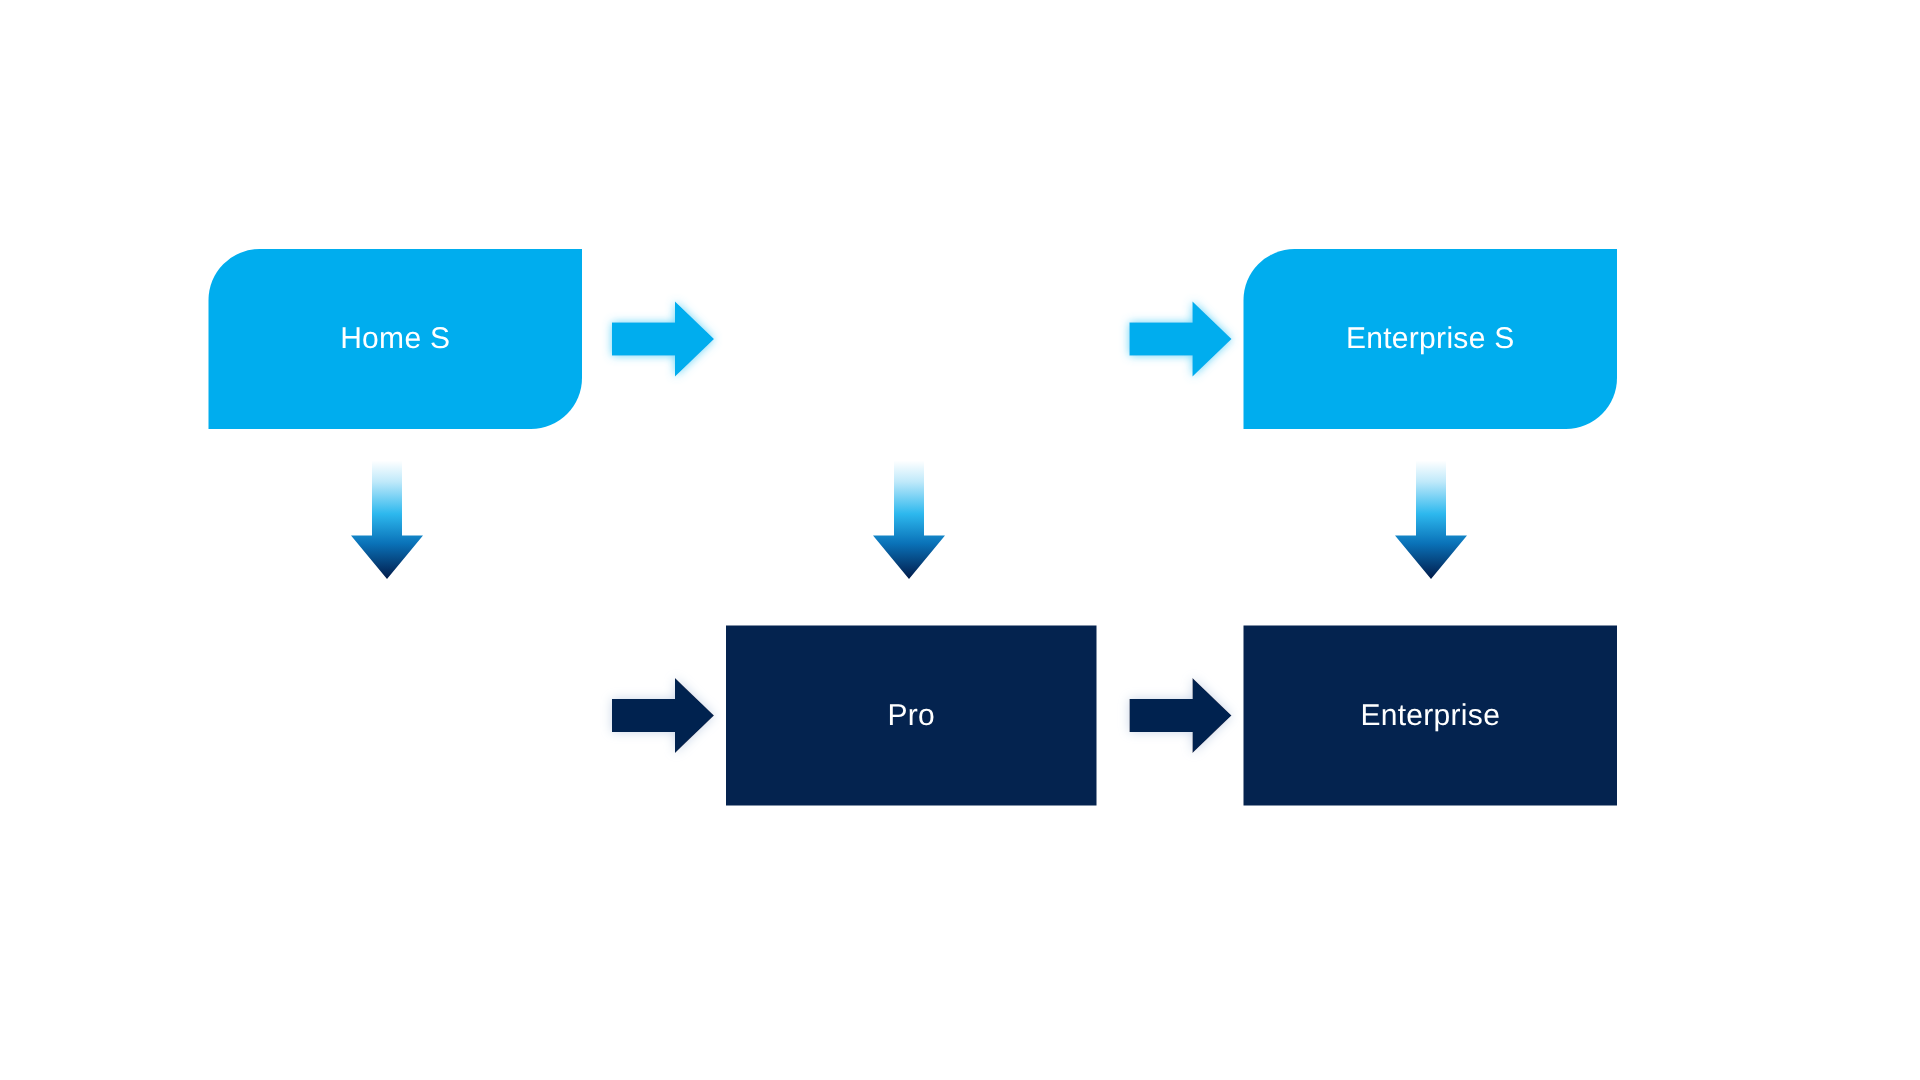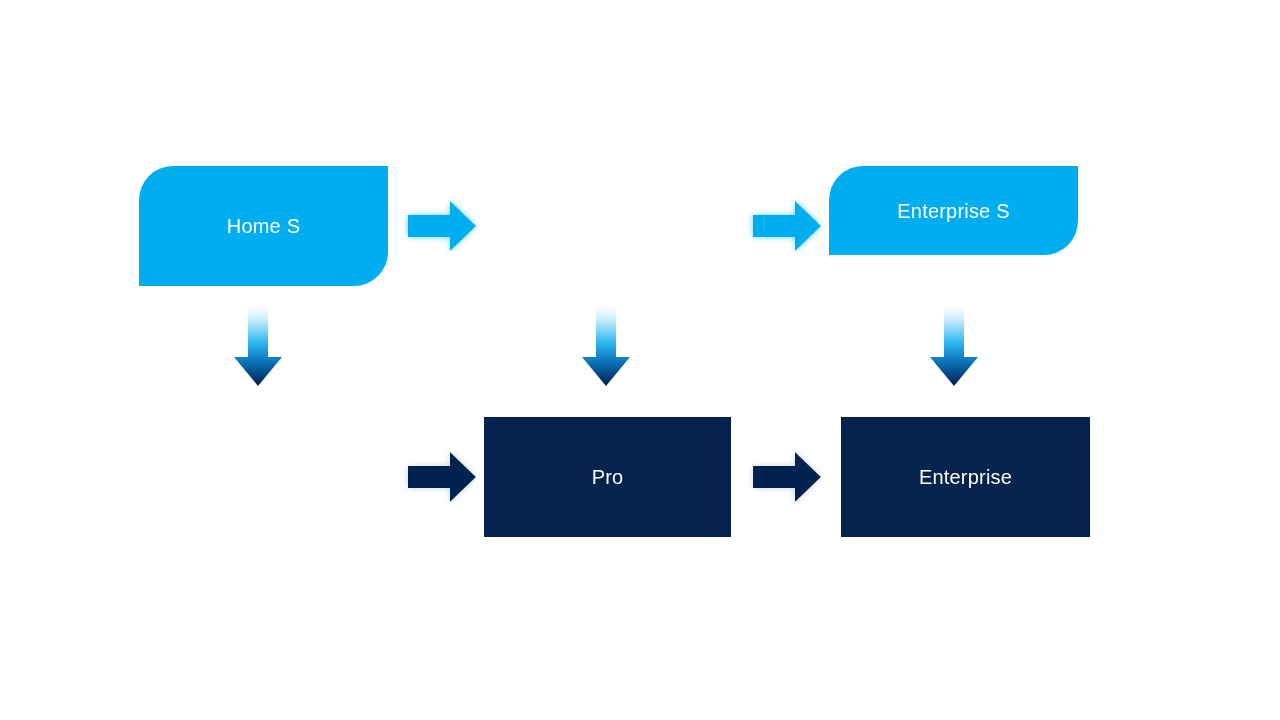--- a/index.html
+++ b/index.html
@@ -92,21 +92,21 @@
     <svg viewBox="0 0 72 58" xmlns="http://www.w3.org/2000/svg">
       <defs>
         <filter id="glowLight2" x="-40%" y="-40%" width="180%" height="180%">
           <feDropShadow dx="0" dy="0" stdDeviation="3.2" flood-color="#5FD2F7" flood-opacity="0.95"></feDropShadow>
         </filter>
       </defs>
       <polygon points="2,18 44,18 44,4 70,29 44,54 44,40 2,40" fill="#00ADEE" filter="url(#glowLight2)"></polygon>
     </svg>
   </div>
 
-  <div class="node-box light" style="left:829px; top:166px; width:249px; height:89px;">
+  <div class="node-box light" style="left:829px; top:166px; width:249px; height:120px;">
     <span class="node-label">Enterprise S</span>
   </div>
 
   <div class="arrow-down" style="left:233px; top:307px;">
     <svg viewBox="0 0 50 80" xmlns="http://www.w3.org/2000/svg">
       <defs>
         <linearGradient id="downGrad1" x1="0" y1="0" x2="0" y2="1">
           <stop offset="0%" stop-color="#FFFFFF"></stop>
           <stop offset="18%" stop-color="#BFE9FA"></stop>
           <stop offset="45%" stop-color="#2DB8EE"></stop>
@@ -168,17 +168,17 @@
     <svg viewBox="0 0 72 58" xmlns="http://www.w3.org/2000/svg">
       <defs>
         <filter id="glowDark2" x="-45%" y="-45%" width="190%" height="190%">
           <feDropShadow dx="0" dy="0" stdDeviation="3.5" flood-color="#C9D6E8" flood-opacity="1"></feDropShadow>
         </filter>
       </defs>
       <polygon points="2,18 44,18 44,4 70,29 44,54 44,40 2,40" fill="#04234F" filter="url(#glowDark2)"></polygon>
     </svg>
   </div>
 
-  <div class="node-box dark" style="left:829px; top:417px; width:249px; height:120px;margin-left:12px;">
+  <div class="node-box dark" style="left:829px; top:417px; width:249px; height:120px;">
     <span class="node-label">Enterprise</span>
   </div>
 
 </div>
 
 </body></html>

